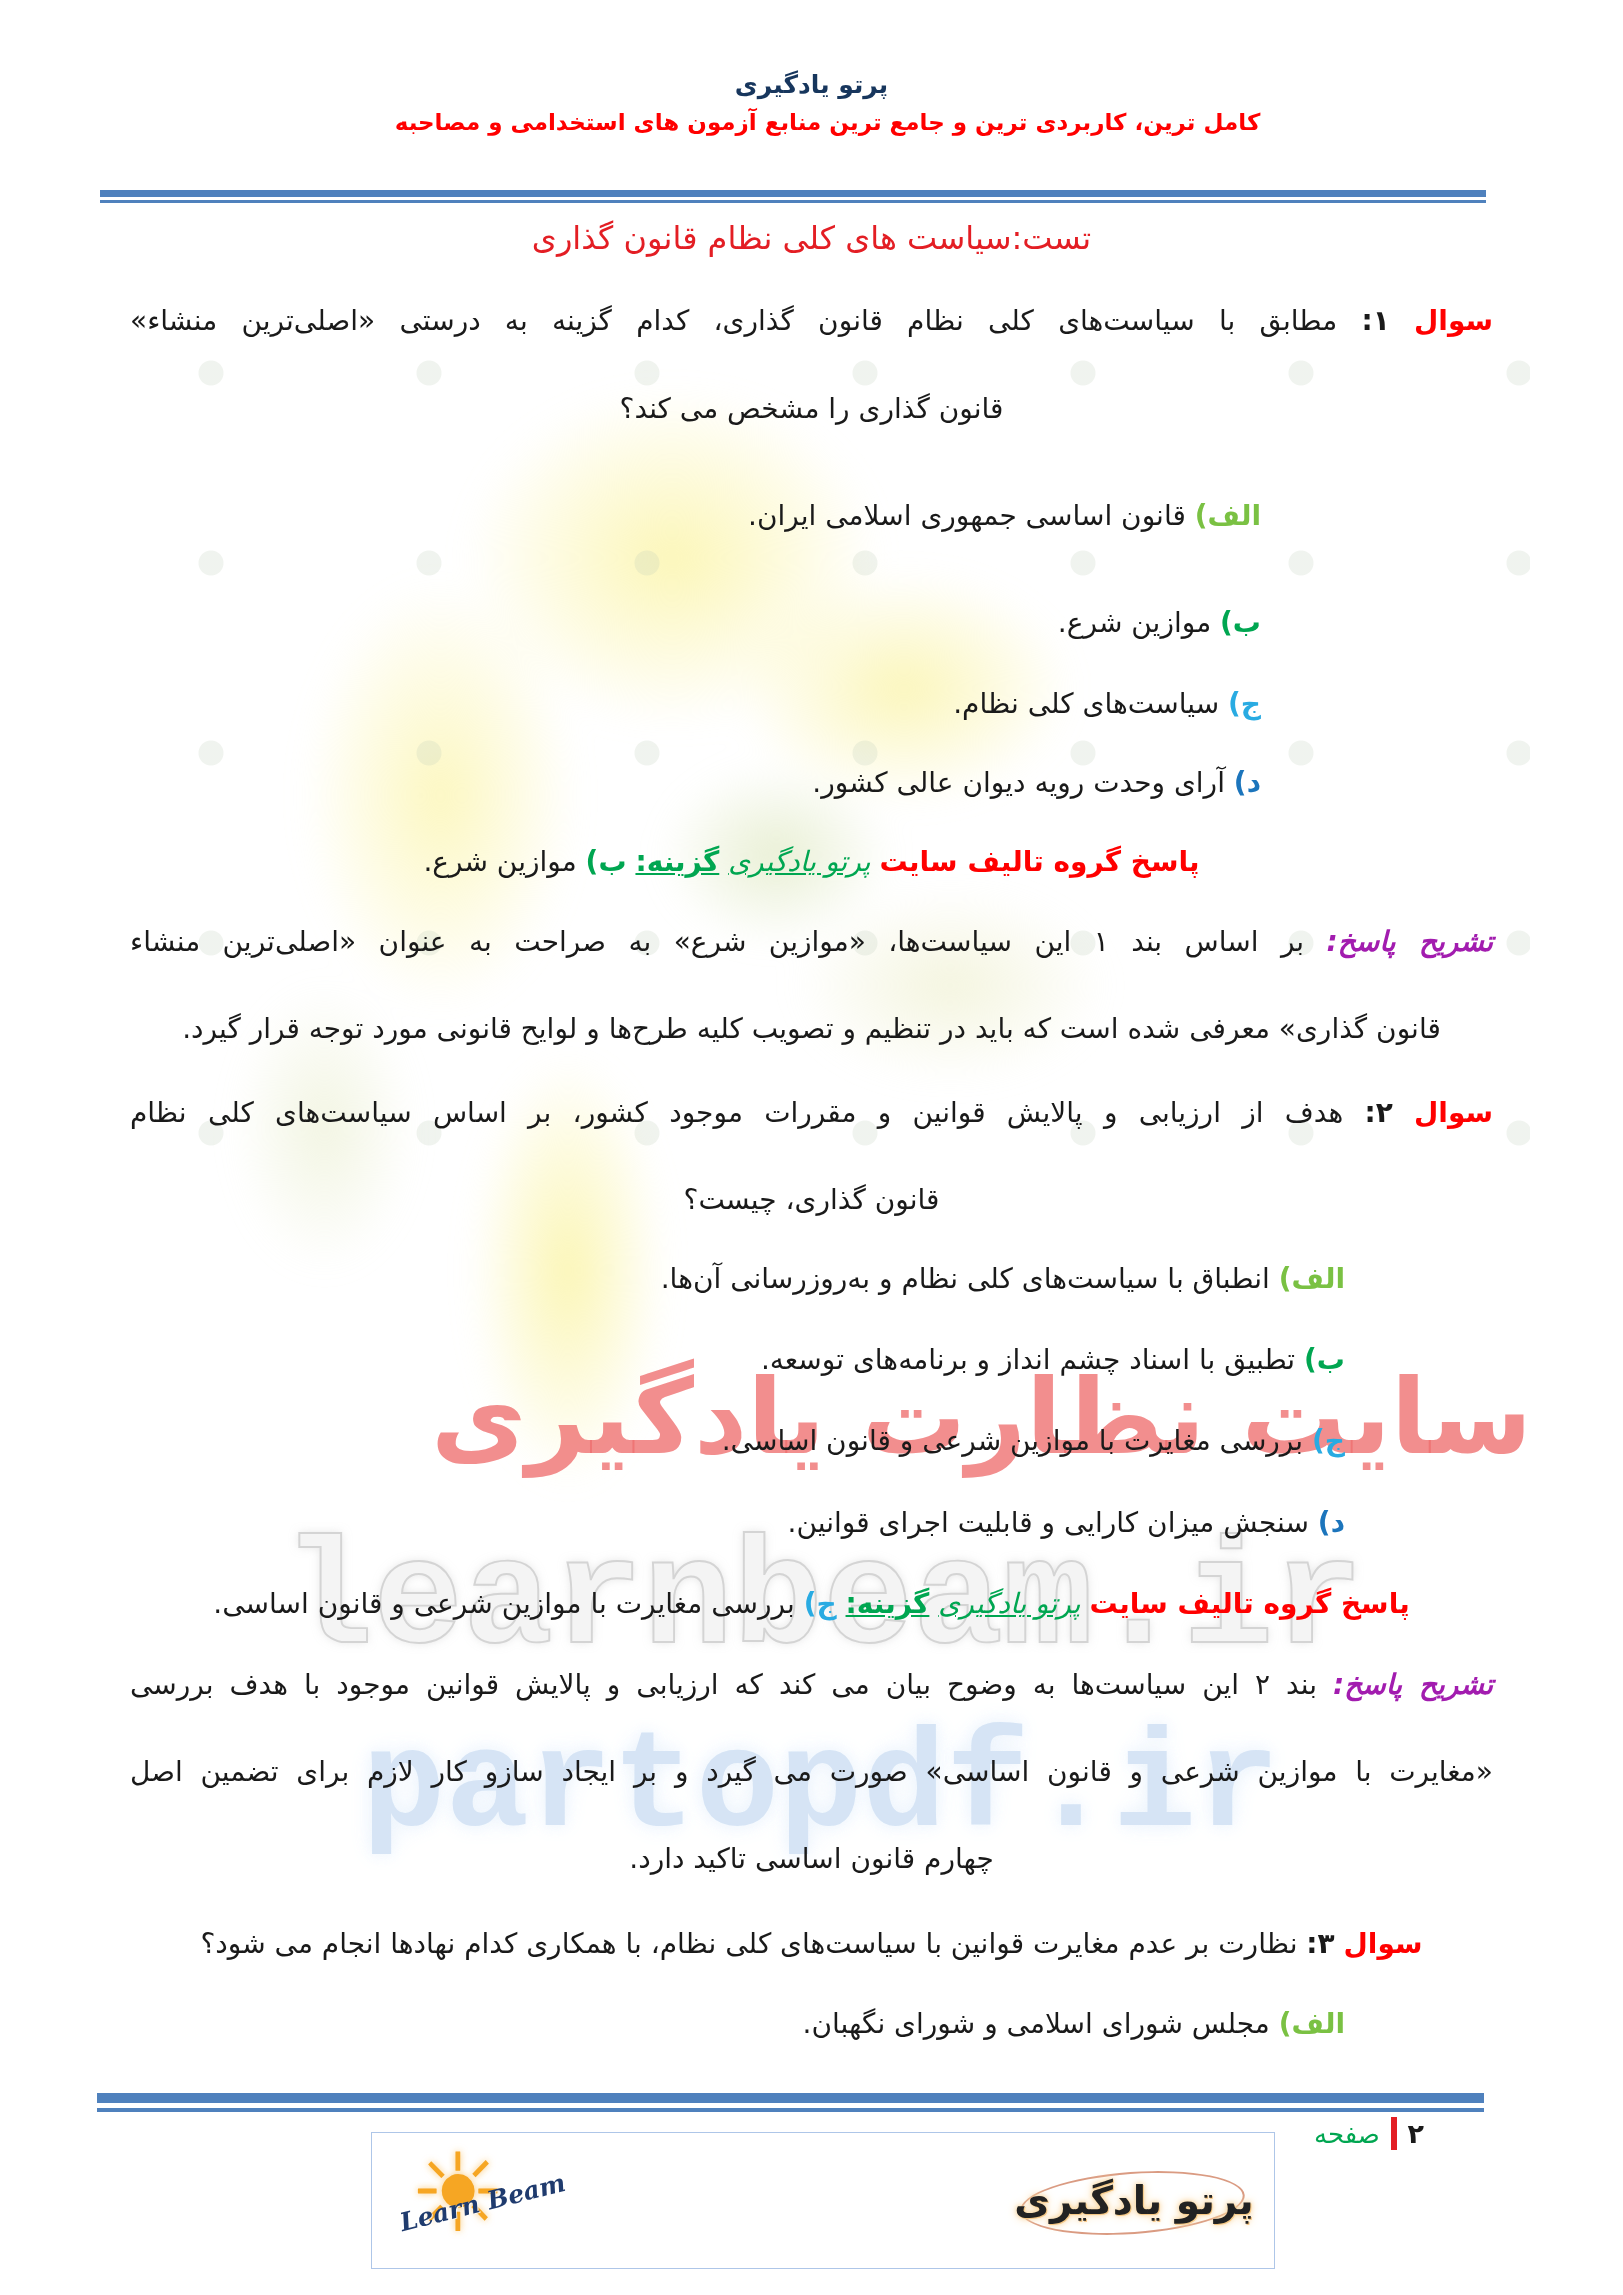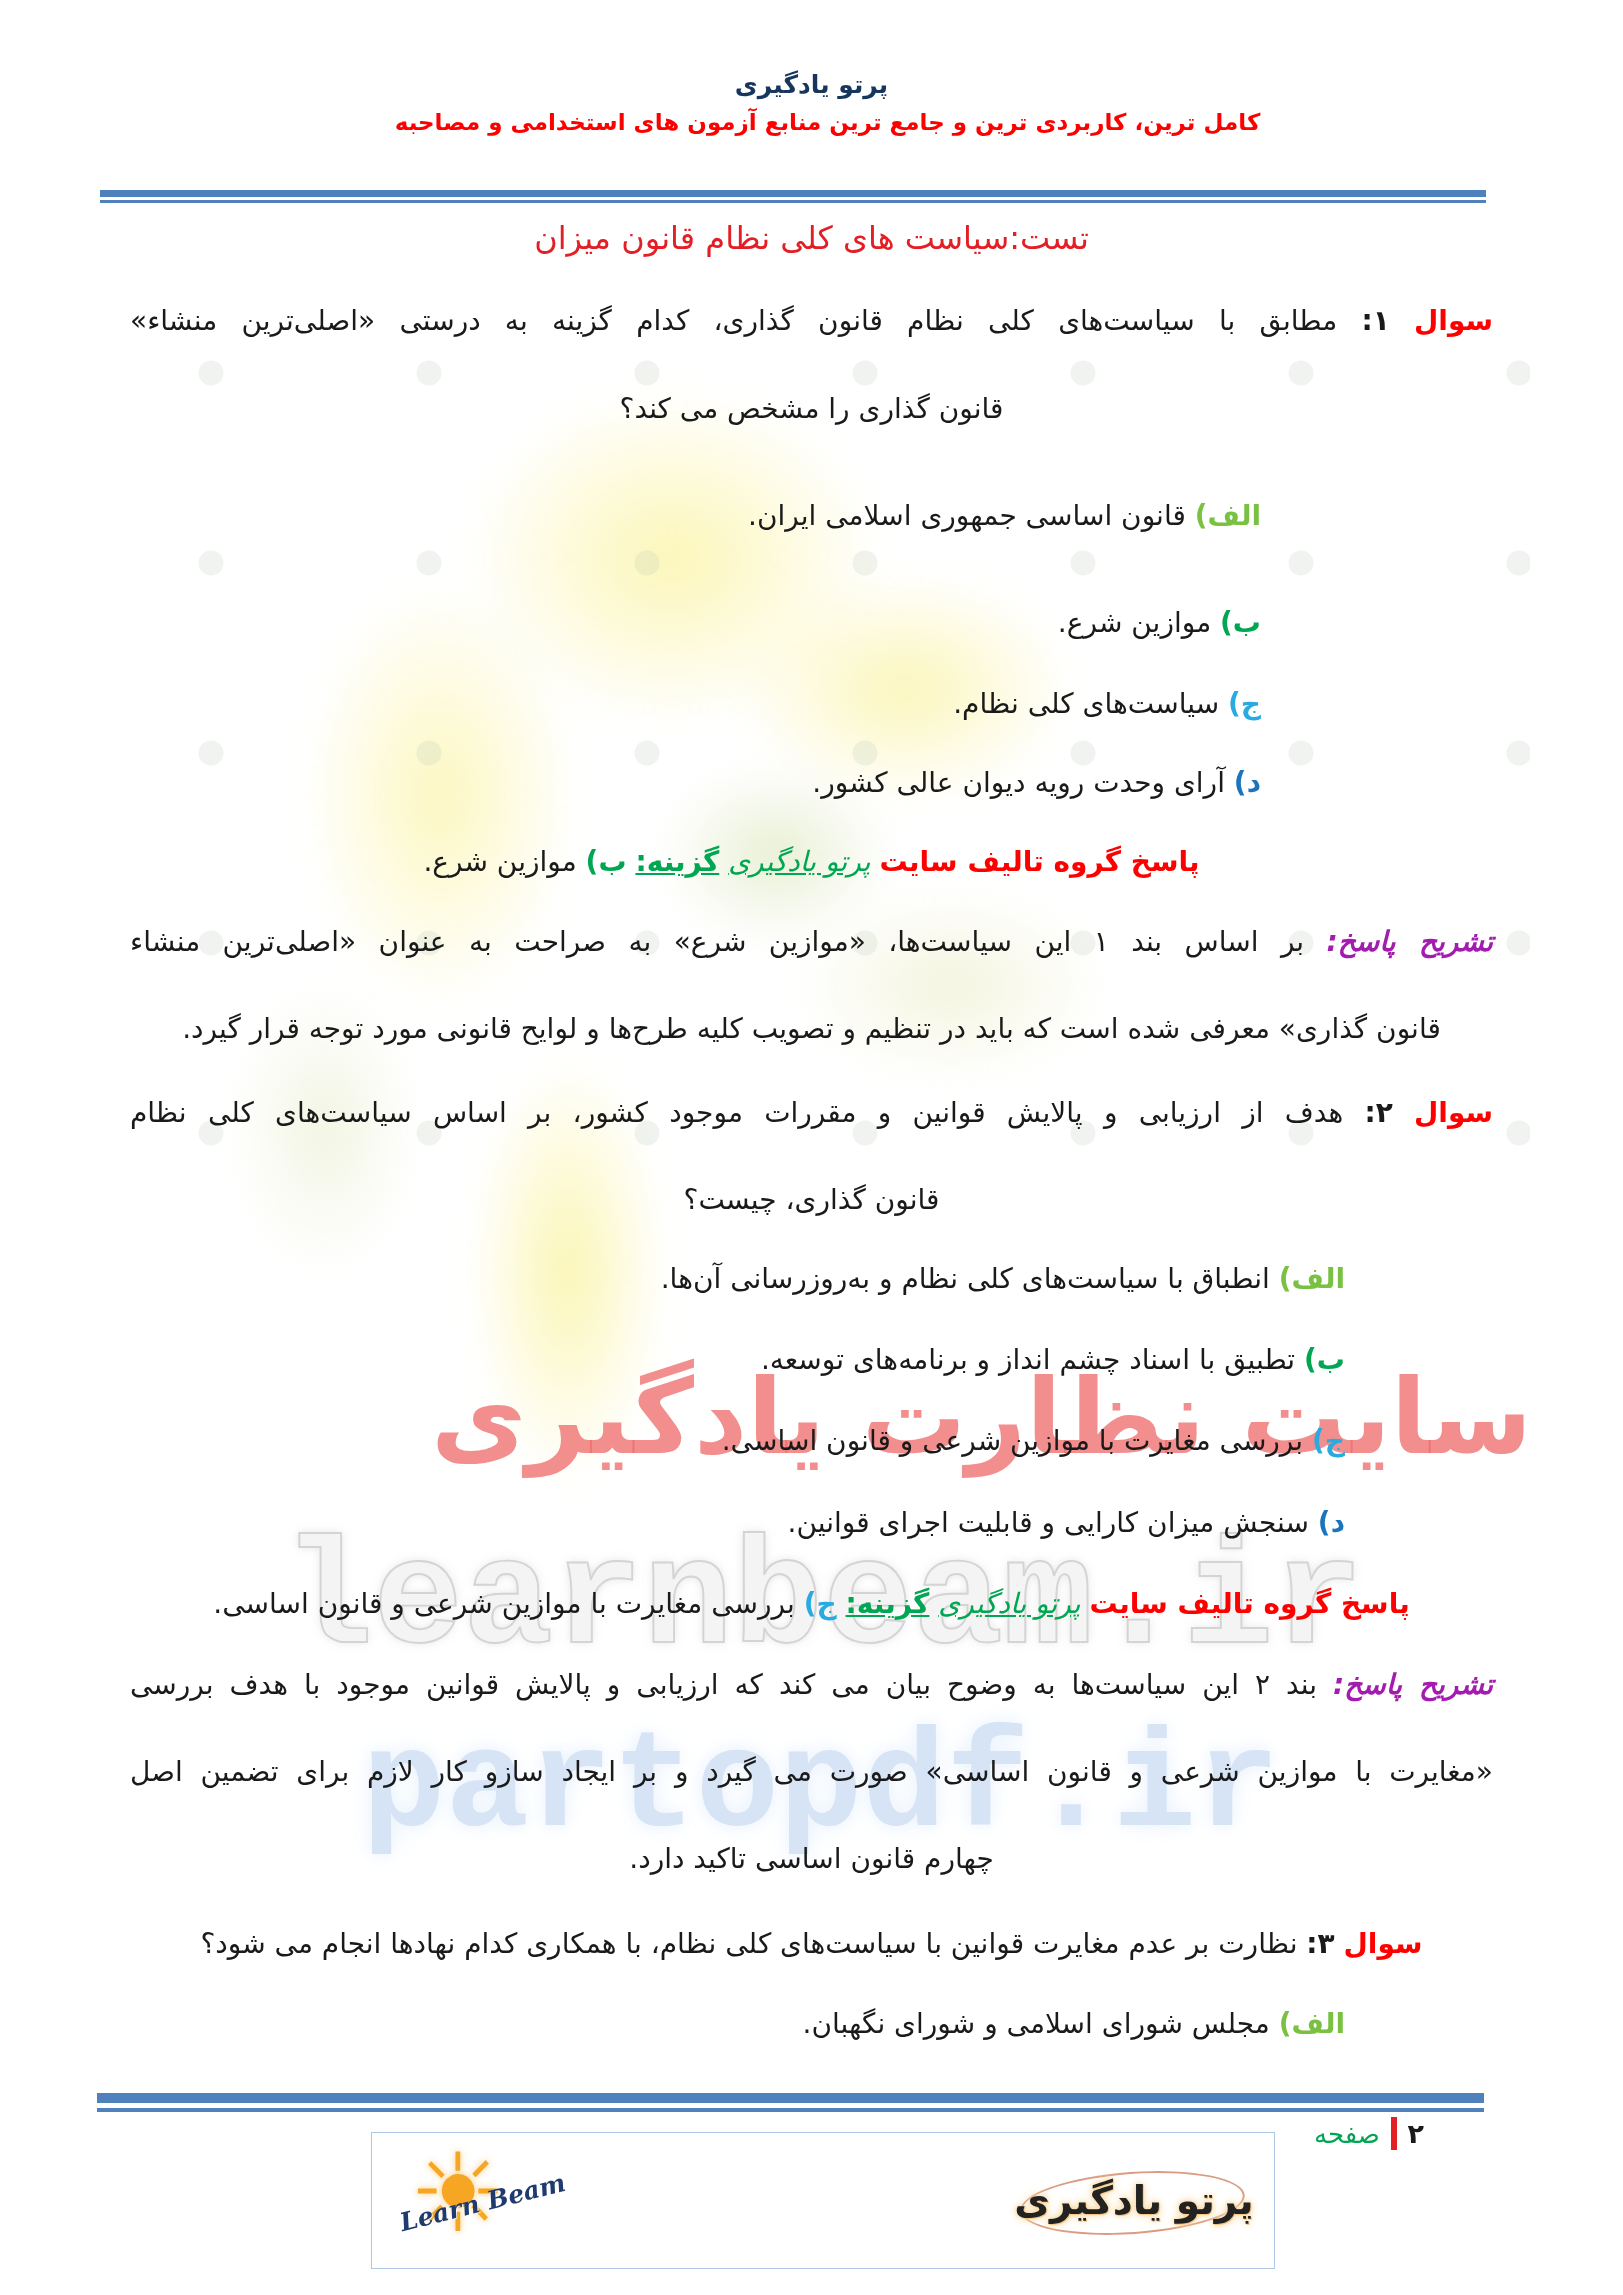--- a/index.html
+++ b/index.html
@@ -101,21 +101,21 @@
 <div class="abs bg-art"></div>
 <div class="abs bg-dots"></div>
 <div class="abs wm wm-red">سایت نظارت یادگیری</div>
 <div class="abs wm wm-site1">learnbeam.ir</div>
 <div class="abs wm wm-site2">partopdf.ir</div>
 
 <div class="abs hdr-title">پرتو یادگیری</div>
 <div class="abs hdr-tagline">کامل ترین، کاربردی ترین و جامع ترین منابع آزمون های استخدامی و مصاحبه</div>
 <div class="abs hdr-rule"></div>
 
-<div class="abs title">تست:سیاست های کلی نظام قانون میزان</div>
+<div class="abs title">تست:سیاست های کلی نظام قانون گذاری</div>
 
 <div class="abs ln just" style="top:299px">
   <span class="qlabel">سوال</span> 
   <span class="qnum">۱:</span> 
   <span>مطابق با سیاست‌های کلی نظام قانون گذاری، کدام گزینه به درستی «اصلی‌ترین منشاء»</span>
 </div>
 <div class="abs ln" style="top:387px">قانون گذاری را مشخص می کند؟</div>
 
 <div class="abs opt g1" style="top:494px">
   <span class="la">الف)</span> 

